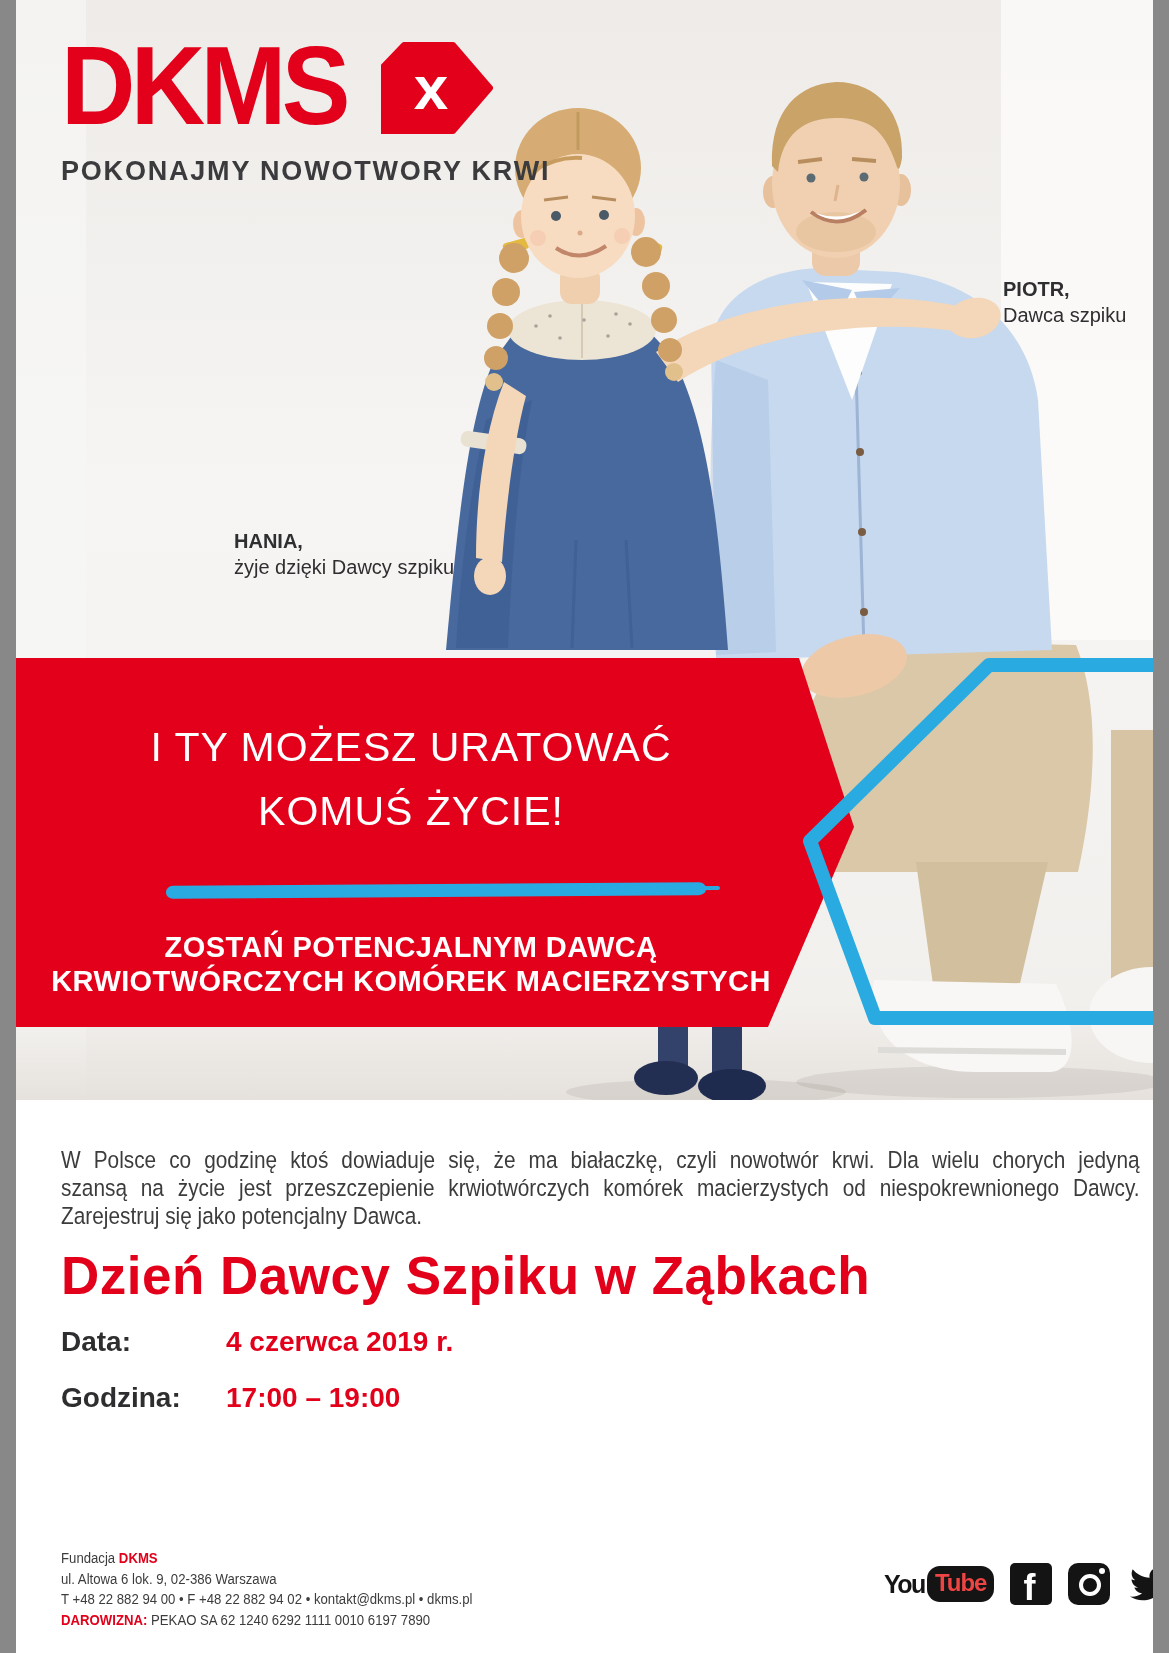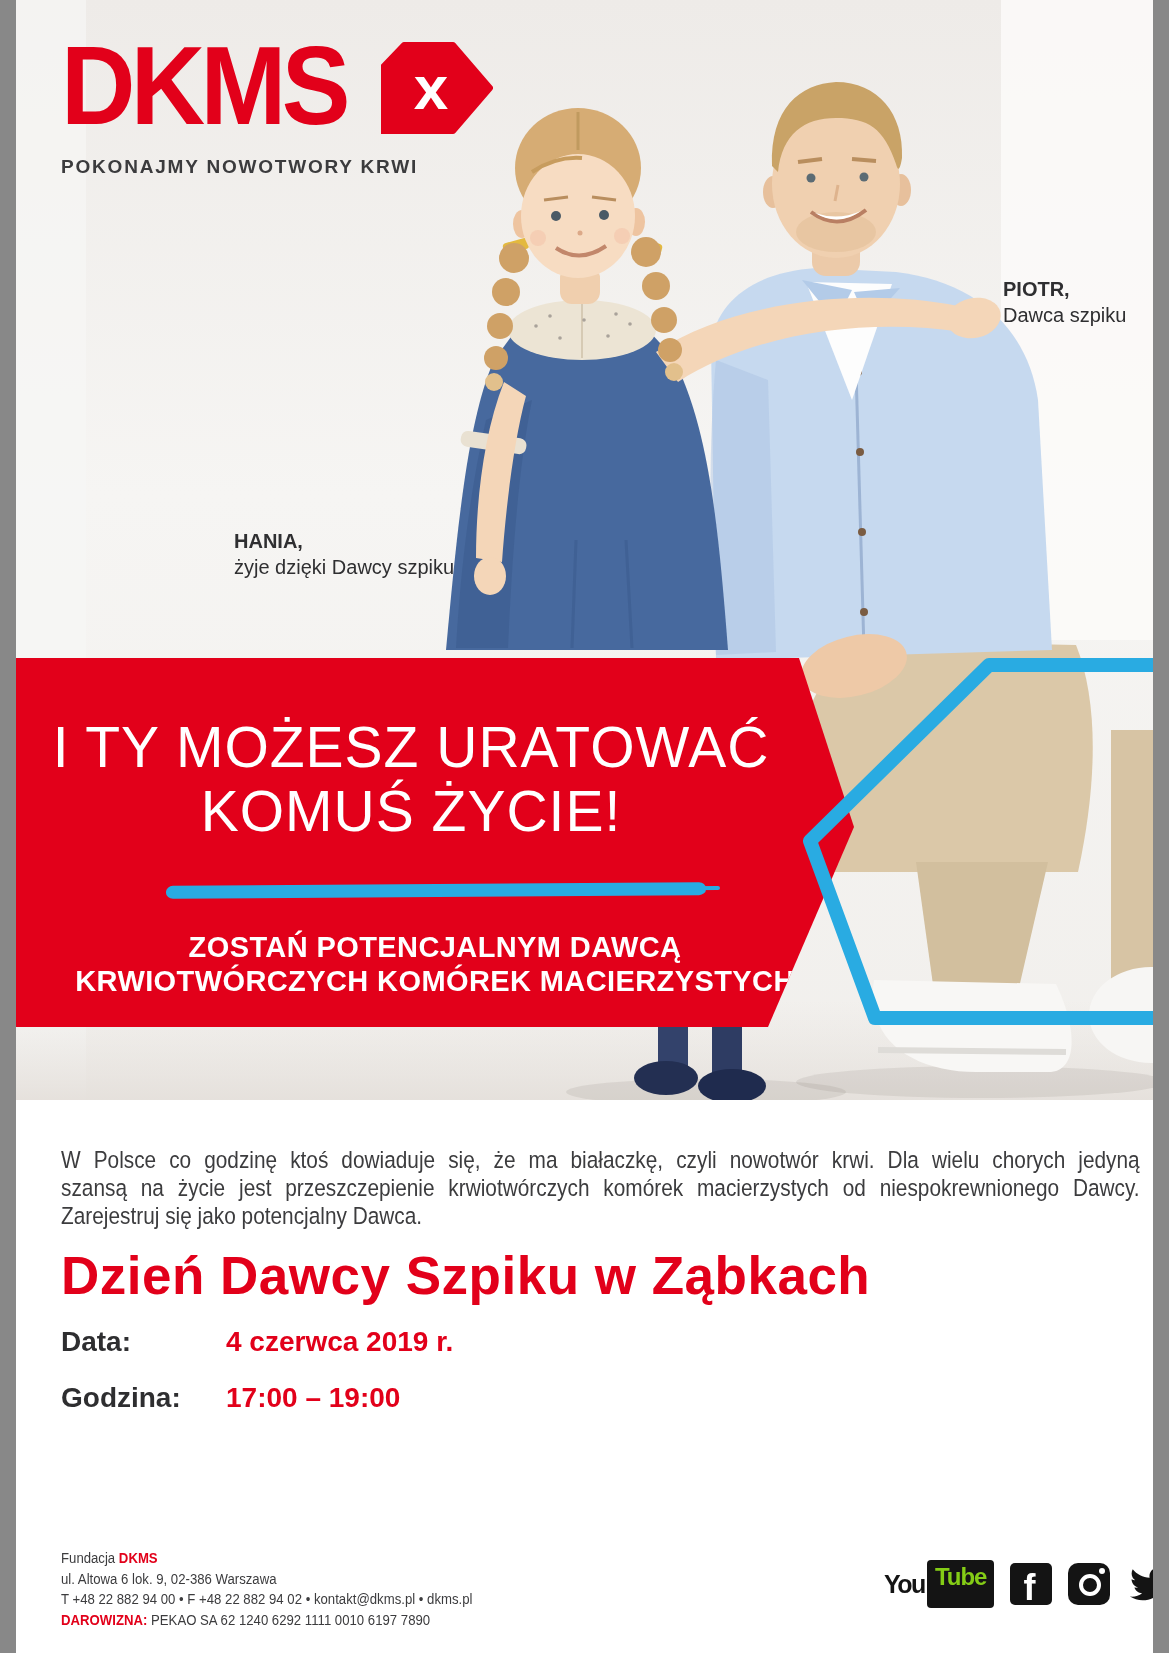--- a/index.html
+++ b/index.html
@@ -9,38 +9,38 @@
 
   
   .photo-area{left:0;top:0;width:1169px;height:1100px;z-index:1;}
 
   
   .logo-wrap{left:45px;top:40px;z-index:5;}
   .logo-row{display:flex;align-items:flex-start;}
   .logo-text{font-size:112px;font-weight:bold;color:#e2001a;line-height:92px;letter-spacing:-5px;
              transform:scaleX(0.92);transform-origin:left top;}
   .logo-hex{margin-left:10px;margin-top:2px;}
-  .logo-tagline{margin-top:18px;font-size:19px;font-weight:bold;color:#3b3b3d;letter-spacing:1.8px;}
+  .logo-tagline{margin-top:18px;font-size:27px;font-weight:bold;color:#3b3b3d;letter-spacing:1.8px;}
 
   
   .person-label{z-index:5;font-size:20px;color:#2f2f31;line-height:26px;}
   .label-piotr{left:987px;top:276px;}
   .label-hania{left:218px;top:528px;}
   .person-name{font-weight:bold;}
 
   
   .red-banner{left:0;top:658px;width:850px;height:369px;background:#e2001a;z-index:10;
               clip-path:polygon(0 0,783px 0,838px 169px,752px 369px,0 369px);}
   .banner-headline{position:absolute;left:30px;top:57px;width:730px;text-align:center;color:#ffffff;
-                   font-size:57px;line-height:64px;font-weight:400;letter-spacing:1px;}
+                   font-size:41px;line-height:64px;font-weight:400;letter-spacing:1px;}
   .banner-divider{position:absolute;left:150px;top:226px;width:540px;height:13px;background:#29abe2;
                   border-radius:7px/6px;transform:rotate(-0.4deg);}
   .banner-divider:after{content:"";position:absolute;right:-14px;top:4px;width:40px;height:4px;background:#29abe2;border-radius:3px;}
   .banner-sub{position:absolute;left:30px;top:272px;width:730px;text-align:center;color:#ffffff;
-              font-size:29px;line-height:34px;font-weight:bold;letter-spacing:0.4px;margin-left:24px;}
+              font-size:29px;line-height:34px;font-weight:bold;letter-spacing:0.4px;}
 
   
   .blue-hex{left:0;top:0;width:1169px;height:1653px;z-index:12;pointer-events:none;}
 
   
   .intro{left:45px;top:1146px;width:1269px;transform:scaleX(0.85);transform-origin:left top;
          font-size:24.5px;line-height:28px;color:#3c3c3e;z-index:5;}
   .intro .just{text-align:justify;text-align-last:justify;white-space:nowrap;}
 
   
@@ -51,22 +51,22 @@
   .row-label{display:inline-block;width:165px;color:#2e2e30;}
   .row-value{color:#e2001a;}
 
   
   .footer-left{left:45px;top:1548px;width:640px;transform:scaleX(0.85);transform-origin:left top;
                font-size:15.5px;line-height:20.5px;color:#3c3c3e;z-index:5;}
   .red-bold{color:#e2001a;font-weight:bold;}
   .social{left:868px;top:1560px;height:48px;display:flex;align-items:center;gap:16px;z-index:5;}
   .yt{display:flex;align-items:center;}
   .yt-you{font-size:25px;font-weight:bold;color:#141414;letter-spacing:-1.5px;}
-  .yt-tube{background:#141414;color:#84cc16;border-radius:4px;font-size:24px;font-weight:bold;
-           padding:3px 8px 17px 8px;margin-left:2px;letter-spacing:-1px;}
+  .yt-tube{background:#141414;color:#ef4444;border-radius:13px;font-size:24px;font-weight:bold;
+           padding:3px 8px 5px 8px;margin-left:2px;letter-spacing:-1px;}
   .fb{width:42px;height:42px;background:#141414;border-radius:5px;overflow:hidden;position:relative;}
   .fb span{position:absolute;left:13px;top:4px;color:#fff;font-size:36px;font-weight:bold;}
   .ig{width:42px;height:42px;background:#141414;border-radius:10px;position:relative;}
   .ig .ring{position:absolute;left:11px;top:11px;width:14px;height:14px;border:4px solid #fff;border-radius:50%;}
   .ig .dot{position:absolute;right:5px;top:5px;width:6px;height:6px;background:#fff;border-radius:50%;}
   .tw svg{display:block;}
 </style>
 </head>
 <body>
 

